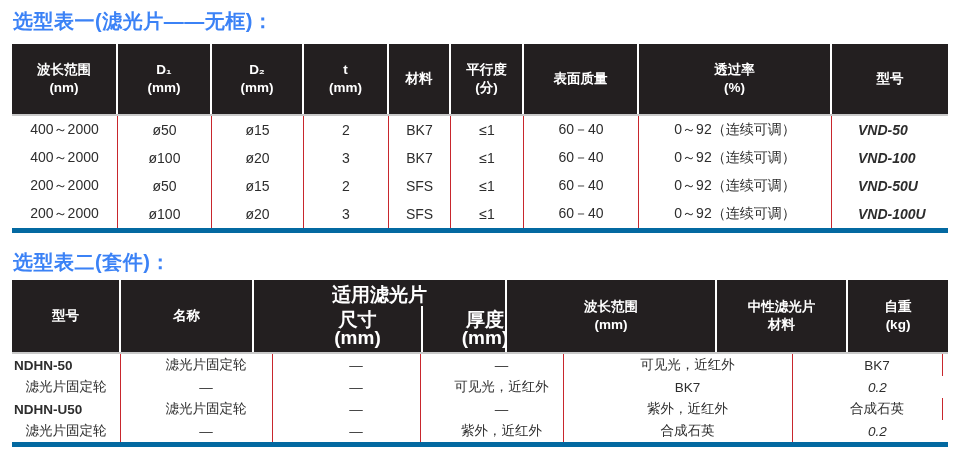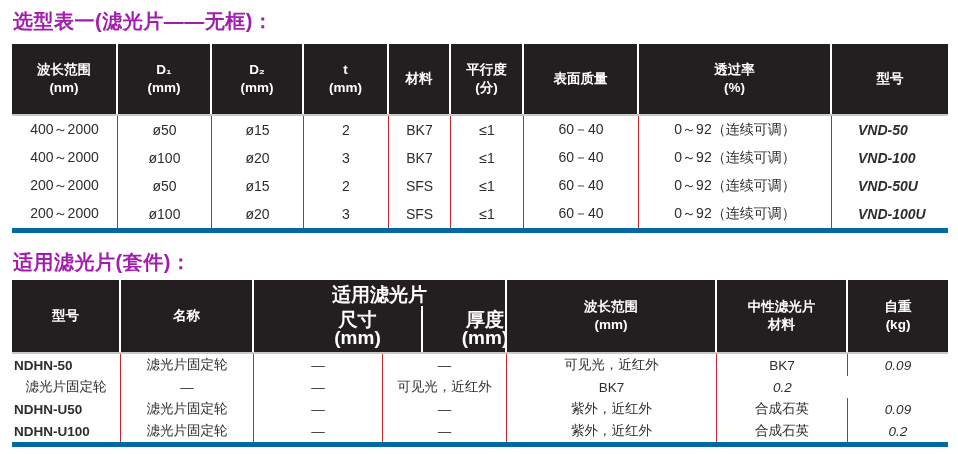--- a/index.html
+++ b/index.html
@@ -20,21 +20,21 @@
     width:958px;
     height:454px;
     background:#ffffff;
     overflow:hidden;
   }
   .section-title{
     margin:8px 0 10px 13px;
     font-size:20px;
     line-height:26px;
     font-weight:bold;
-    color:#a21caf;
+    color:#3b82f6;
     letter-spacing:0.5px;
   }
   .section-title.second{
     margin-top:17px;
     line-height:24px;
     margin-bottom:6px;
   }
   .table-wrap{
     margin-left:12px;
     width:936px;
@@ -87,21 +87,21 @@
     align-items:center;
     justify-content:center;
     line-height:18px;
     border-right:2px solid #ffffff;
   }
   .subcell:last-child{border-right:none;}
   
   .tbody{border-bottom:5px solid #0369a1;}
   .tbody .row{align-items:stretch;}
   .t1-body .row{height:28px;}
-  .t2-body .row{height:22px;}
+  .t2-body .row{height:22px;gap:19px;}
   .cell{
     display:flex;
     align-items:center;
     justify-content:center;
     font-size:14px;
     border-right:1.5px solid var(--red);
     white-space:nowrap;
     overflow:hidden;
   }
   .cell:last-child{border-right:none;font-style:italic;}
@@ -204,21 +204,21 @@
           <div class="cell c3">3</div>
           <div class="cell c4">SFS</div>
           <div class="cell c5">≤1</div>
           <div class="cell c6">60－40</div>
           <div class="cell c7">0～92（连续可调）</div>
           <div class="cell c8">VND-100U</div>
         </div>
       </div>
   </div>
 
-  <div class="section-title second">适用滤光片(套件)：</div>
+  <div class="section-title second">选型表二(套件)：</div>
 
   <div class="table-wrap">
     <div class="thead t2-head t2-head-cols">
       <div class="hcell">
         <div class="label">型号</div>
 
       </div>
       <div class="hcell">
         <div class="label">名称</div>
 
@@ -270,21 +270,20 @@
         <div class="row t2-cols">
           <div class="cell c0">NDHN-U50</div>
           <div class="cell c1">滤光片固定轮</div>
           <div class="cell c2">—</div>
           <div class="cell c3">—</div>
           <div class="cell c4">紫外，近红外</div>
           <div class="cell c5">合成石英</div>
           <div class="cell c6">0.09</div>
         </div>
         <div class="row t2-cols">
-          <div class="cell c0">NDHN-U100</div>
           <div class="cell c1">滤光片固定轮</div>
           <div class="cell c2">—</div>
           <div class="cell c3">—</div>
           <div class="cell c4">紫外，近红外</div>
           <div class="cell c5">合成石英</div>
           <div class="cell c6">0.2</div>
         </div>
       </div>
   </div>
 

